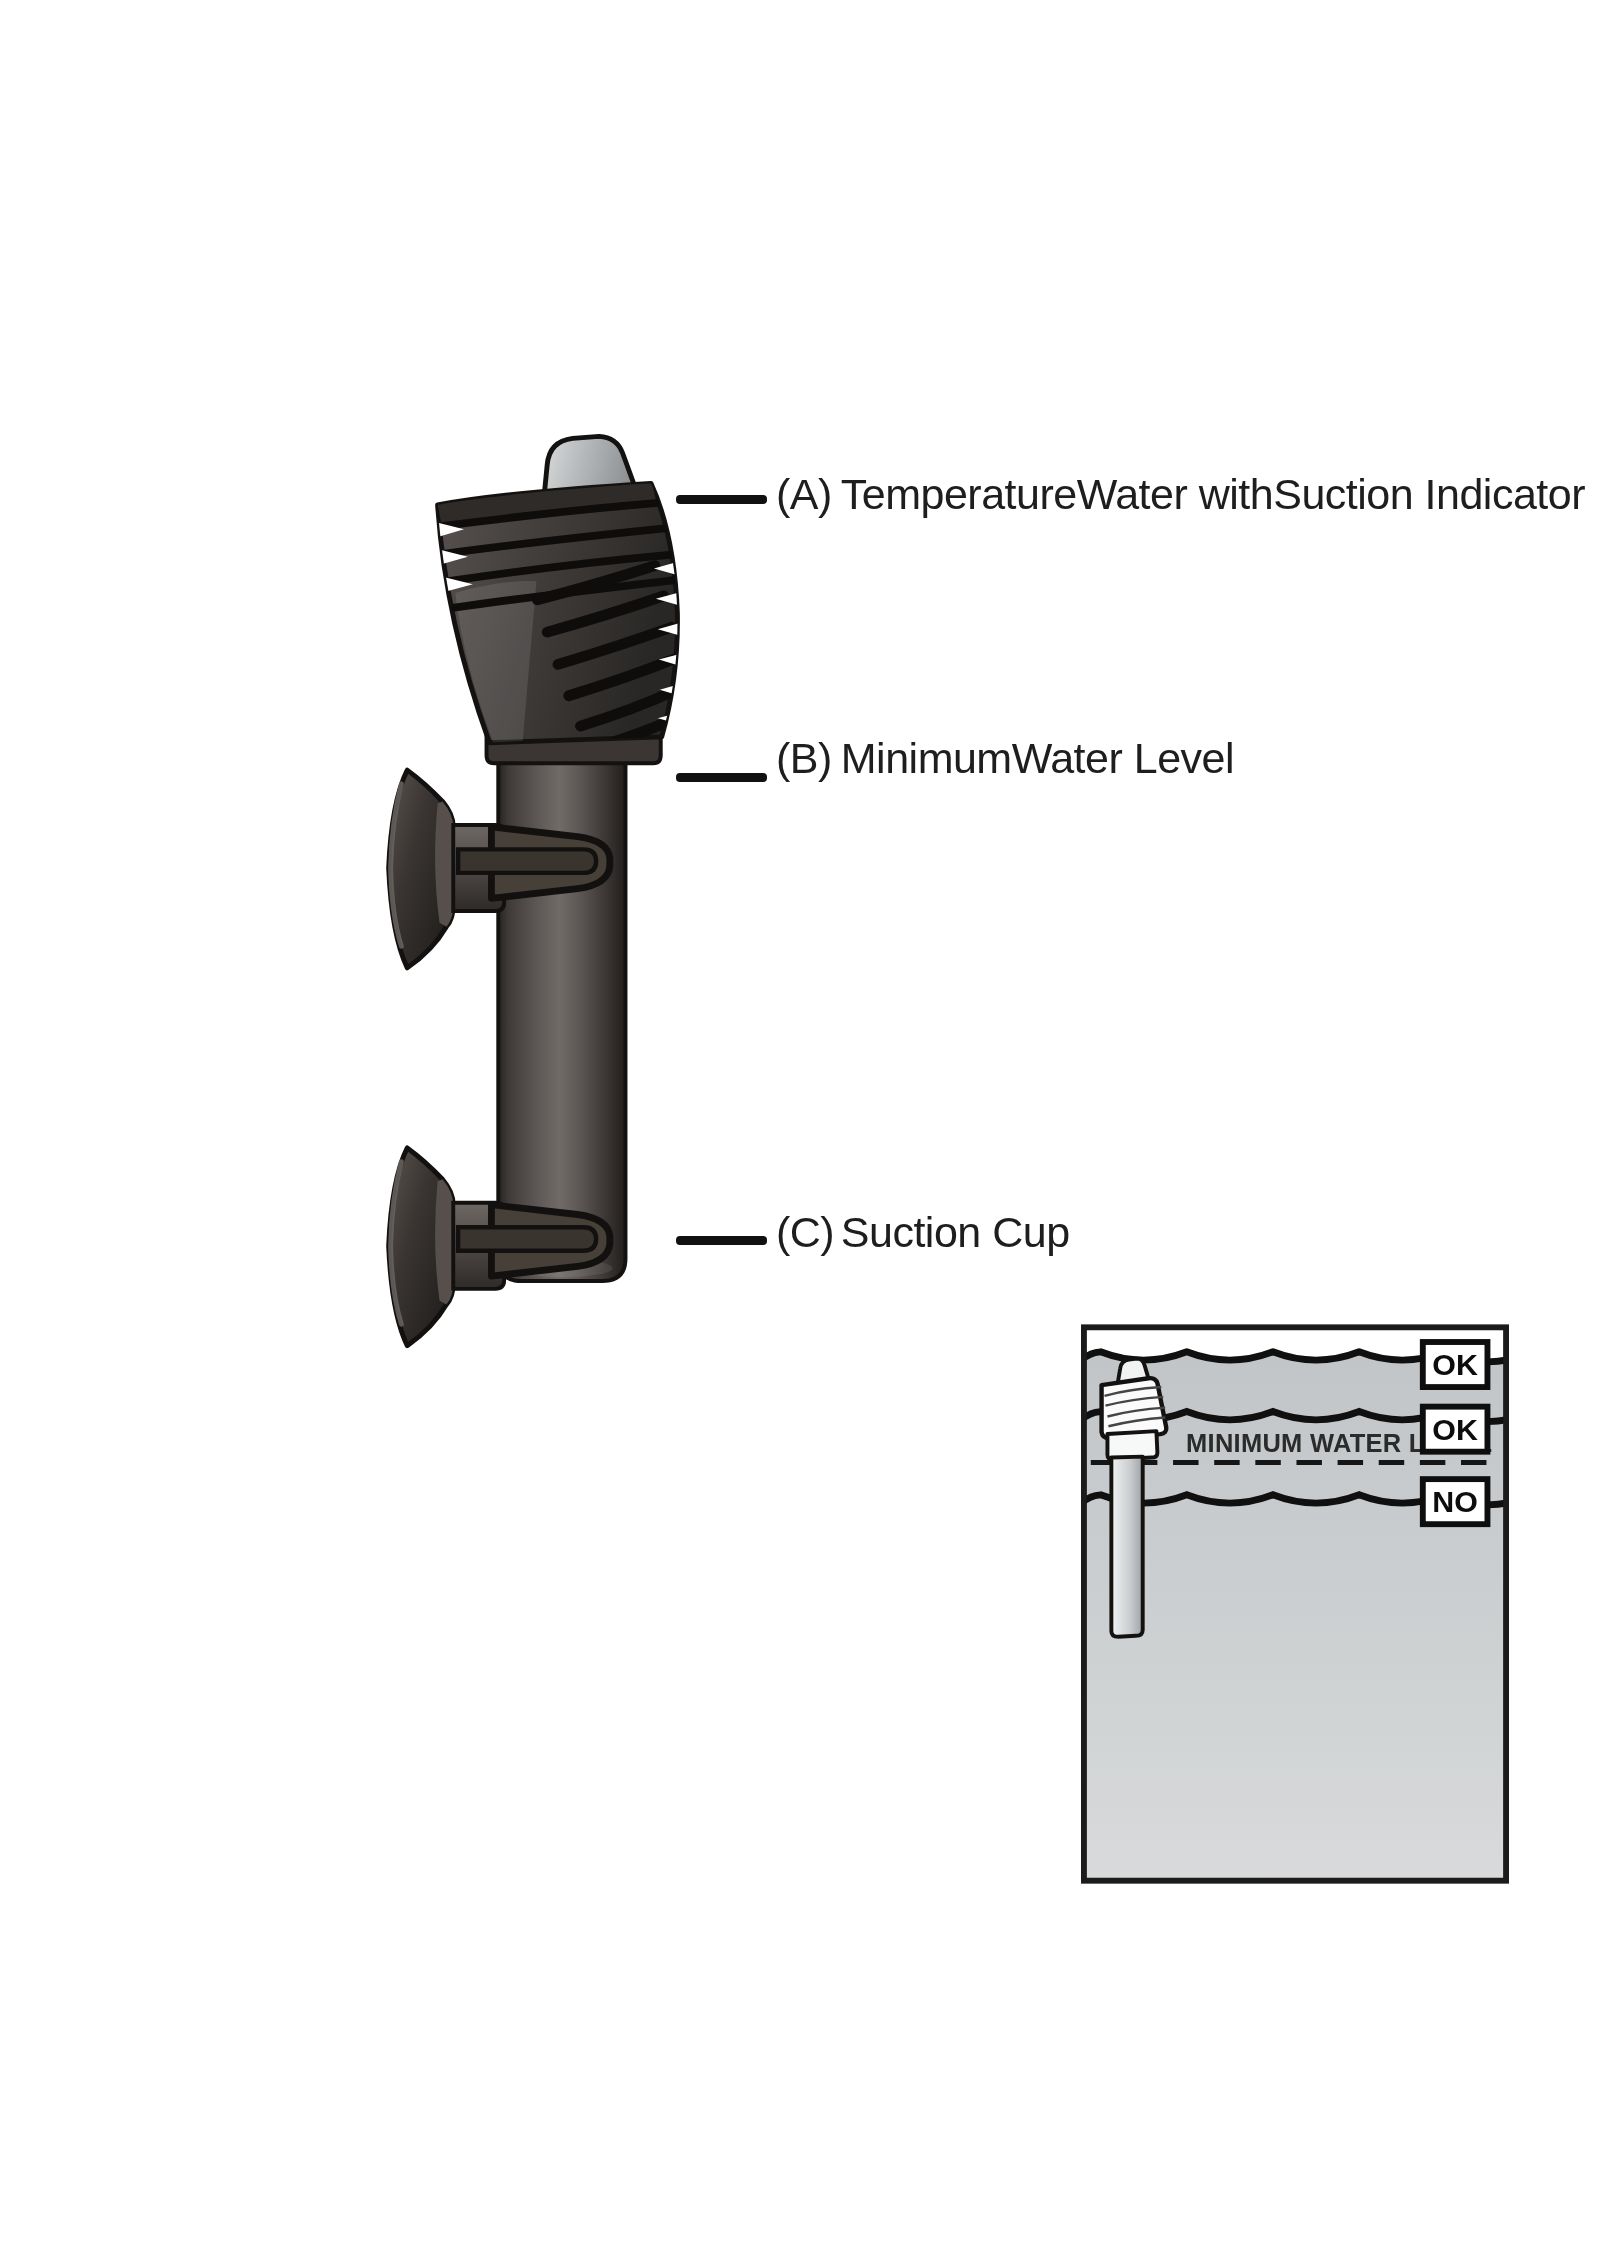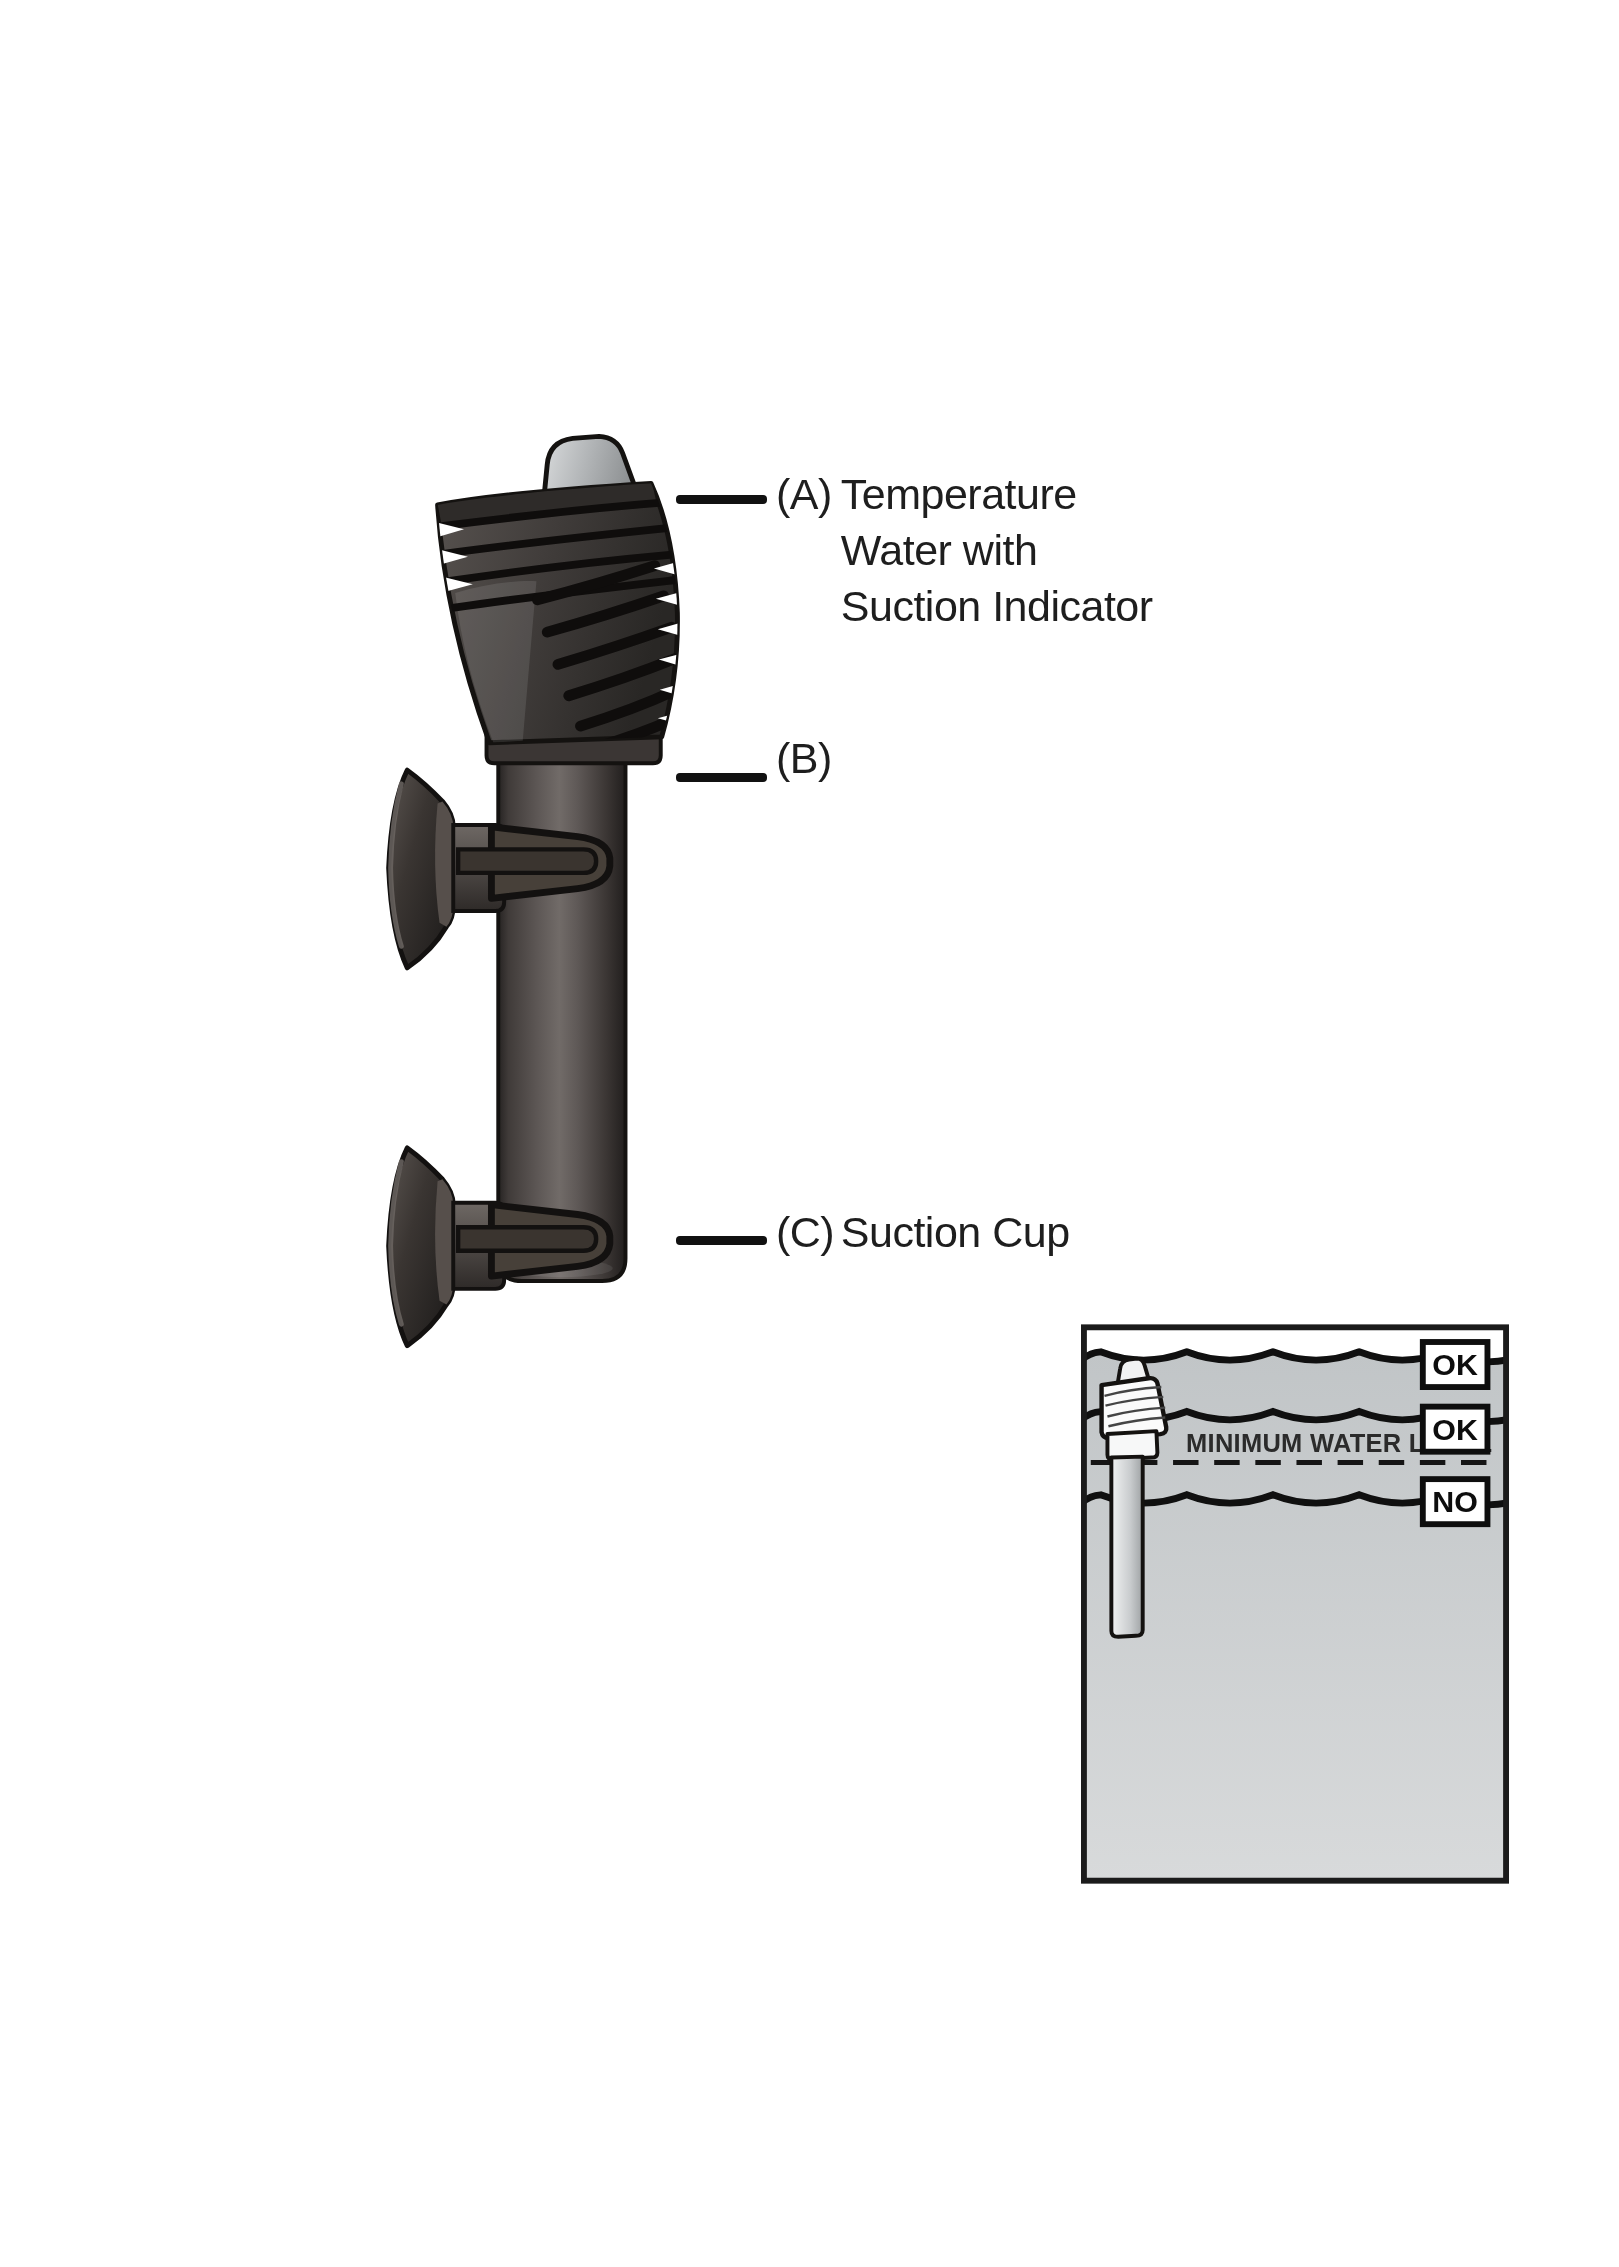--- a/index.html
+++ b/index.html
@@ -2,21 +2,21 @@
 <html><head>
 <meta charset="utf-8">
 <style>
   html,body{margin:0;padding:0;background:#ffffff;}
   #page{position:relative;width:1619px;height:2267px;background:#ffffff;overflow:hidden;
         font-family:"Liberation Sans",sans-serif;}
   svg{position:absolute;display:block;}
   .leader{position:absolute;height:8.8px;background:#111;border-radius:3.9px;}
   .label{position:absolute;display:flex;gap:9.8px;color:#1e1e1e;font-size:43px;line-height:56px;letter-spacing:-0.5px;}
   .label .prefix{width:55px;flex:none;}
-  .label .lines{display:flex;flex-direction:column;justify-content:space-between;}
+  .label .lines{display:flex;flex-direction:row;justify-content:space-between;}
   .badge-text{font-family:"Liberation Sans",sans-serif;font-weight:700;font-size:31px;fill:#0d0d0d;}
   .mwl-text{font-family:"Liberation Sans",sans-serif;font-weight:700;font-size:26px;fill:#2b2b2b;letter-spacing:.3px;}
 </style>
 </head>
 <body>
 
 <div id="page">
 
   <svg style="left:372px;top:421px" width="323" height="941" viewBox="380 430 330 960">
     <defs>
@@ -109,20 +109,24 @@
     <span class="prefix">(A)</span>
     <span class="lines">
       <span>Temperature</span>
       <span>Water with</span>
       <span>Suction Indicator</span>
     </span>
   </div>
 
   <div class="label" style="left:776px;top:730px;">
     <span class="prefix">(B)</span>
+    <span class="lines">
+      <span>Minimum</span>
+      <span>Water Level</span>
+    </span>
   </div>
 
   <div class="label" style="left:776px;top:1204px;">
     <span class="prefix">(C)</span>
     <span class="lines">
       <span>Suction Cup</span>
     </span>
   </div>
 
   <svg style="left:1081px;top:1324px" width="428" height="560" viewBox="0 0 437 571">

